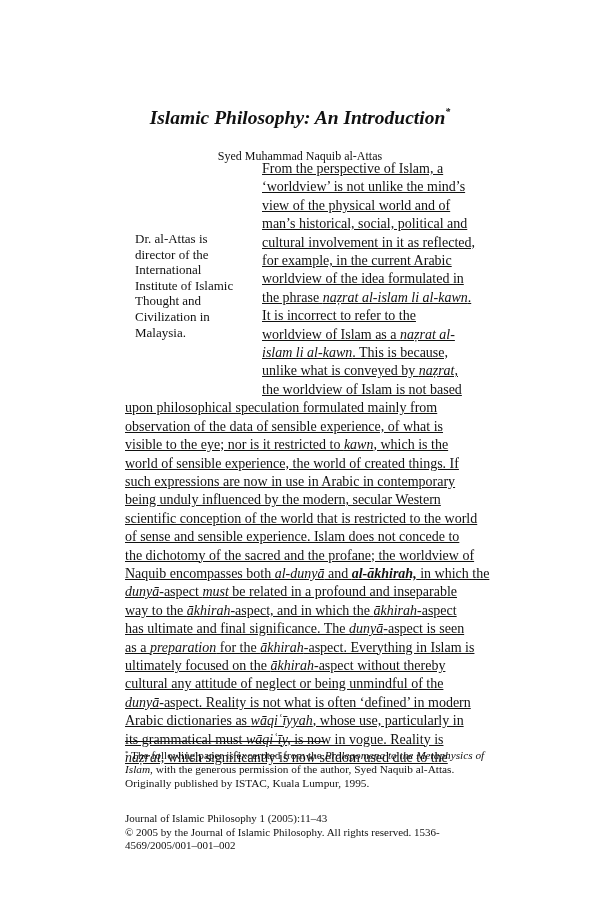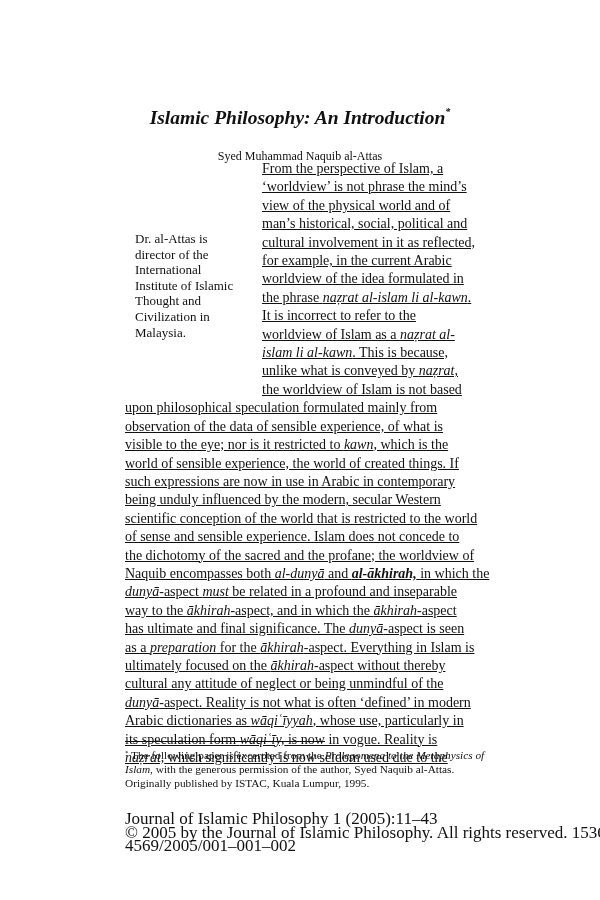--- a/index.html
+++ b/index.html
@@ -10,41 +10,41 @@
   .title sup { font-size: 10px; vertical-align: 9px; }
   .author { position: absolute; top: 149px; left: 0; width: 600px; text-align: center; font-size: 12px; }
   .sidebar { position: absolute; top: 231px; left: 135px; width: 110px; font-size: 13px; line-height: 15.6px; }
   .body { position: absolute; top: 160px; left: 125px; width: 352px;
           font-size: 14px; line-height: 18.4px; text-decoration: underline; }
   .line { white-space: nowrap; display: block; }
   .indent { padding-left: 137px; }
   .rule { position: absolute; top: 741px; left: 125px; width: 200px; height: 1px; background: #111; }
   .footnote { position: absolute; top: 746px; left: 125px; width: 360px; font-size: 11.3px; line-height: 14px; }
   .footnote sup { font-size: 7px; vertical-align: 4px; }
-  .journal { position: absolute; top: 812px; left: 125px; width: 360px; font-size: 17px; line-height: 13.6px; }
+  .journal { position: absolute; top: 812px; left: 125px; width: 360px; font-size: 11px; line-height: 13.6px; }
 </style>
 </head>
 <body>
 
 <div class="title"><span>Islamic Philosophy: An Introduction</span><sup>*</sup></div>
 <div class="author">Syed Muhammad Naquib al-Attas</div>
 
 <div class="sidebar">
   <span class="line">Dr. al-Attas is</span>
   <span class="line">director of the</span>
   <span class="line">International</span>
   <span class="line">Institute of Islamic</span>
   <span class="line">Thought and</span>
   <span class="line">Civilization in</span>
   <span class="line">Malaysia.</span>
 </div>
 
 <div class="body">
   <span class="line indent">From the perspective of Islam, a</span>
-  <span class="line indent">‘worldview’ is not phrase the mind’s</span>
+  <span class="line indent">‘worldview’ is not unlike the mind’s</span>
   <span class="line indent">view of the physical world and of</span>
   <span class="line indent">man’s historical, social, political and</span>
   <span class="line indent">cultural involvement in it as reflected,</span>
   <span class="line indent">for example, in the current Arabic</span>
   <span class="line indent">worldview of the idea formulated in</span>
   <span class="line indent"><span>the phrase </span><i>naẓrat al-islam li al-kawn</i><span>.</span></span>
   <span class="line indent">It is incorrect to refer to the</span>
   <span class="line indent"><span>worldview of Islam as a </span><i>naẓrat al-</i></span>
   <span class="line indent"><i>islam li al-kawn</i><span>. This is because,</span></span>
   <span class="line indent"><span>unlike what is conveyed by </span><i>naẓrat,</i></span>
@@ -60,21 +60,21 @@
   <span class="line">the dichotomy of the sacred and the profane; the worldview of</span>
   <span class="line"><span>Naquib encompasses both </span><i>al-dunyā</i><span> and </span><b><i>al-ākhirah,</i></b><span> in which the</span></span>
   <span class="line"><i>dunyā</i><span>-aspect </span><i>must</i><span> be related in a profound and inseparable</span></span>
   <span class="line"><span>way to the </span><i>ākhirah</i><span>-aspect, and in which the </span><i>ākhirah</i><span>-aspect</span></span>
   <span class="line"><span>has ultimate and final significance. The </span><i>dunyā</i><span>-aspect is seen</span></span>
   <span class="line"><span>as a </span><i>preparation</i><span> for the </span><i>ākhirah</i><span>-aspect. Everything in Islam is</span></span>
   <span class="line"><span>ultimately focused on the </span><i>ākhirah</i><span>-aspect without thereby</span></span>
   <span class="line">cultural any attitude of neglect or being unmindful of the</span>
   <span class="line"><i>dunyā</i><span>-aspect. Reality is not what is often ‘defined’ in modern</span></span>
   <span class="line"><span>Arabic dictionaries as </span><i>wāqiʿīyyah</i><span>, whose use, particularly in</span></span>
-  <span class="line"><span>its speculation form </span><i>wāqiʿīy,</i><span> is now in vogue. Reality is</span></span>
+  <span class="line"><span>its grammatical must </span><i>wāqiʿīy,</i><span> is now in vogue. Reality is</span></span>
   <span class="line"><i>naẓrat,</i><span> which significantly is now seldom used due to the</span></span>
 </div>
 
 <div class="rule"></div>
 
 <div class="footnote"><sup>*</sup><span> The following paper is excerpted from the </span><i>Prolegomena to the Metaphysics of Islam</i><span>, with the generous permission of the author, Syed Naquib al-Attas. Originally published by ISTAC, Kuala Lumpur, 1995.</span></div>
 
 <div class="journal">
   <span class="line">Journal of Islamic Philosophy 1 (2005):11–43</span>
   <span class="line">© 2005 by the Journal of Islamic Philosophy. All rights reserved. 1536-</span>

